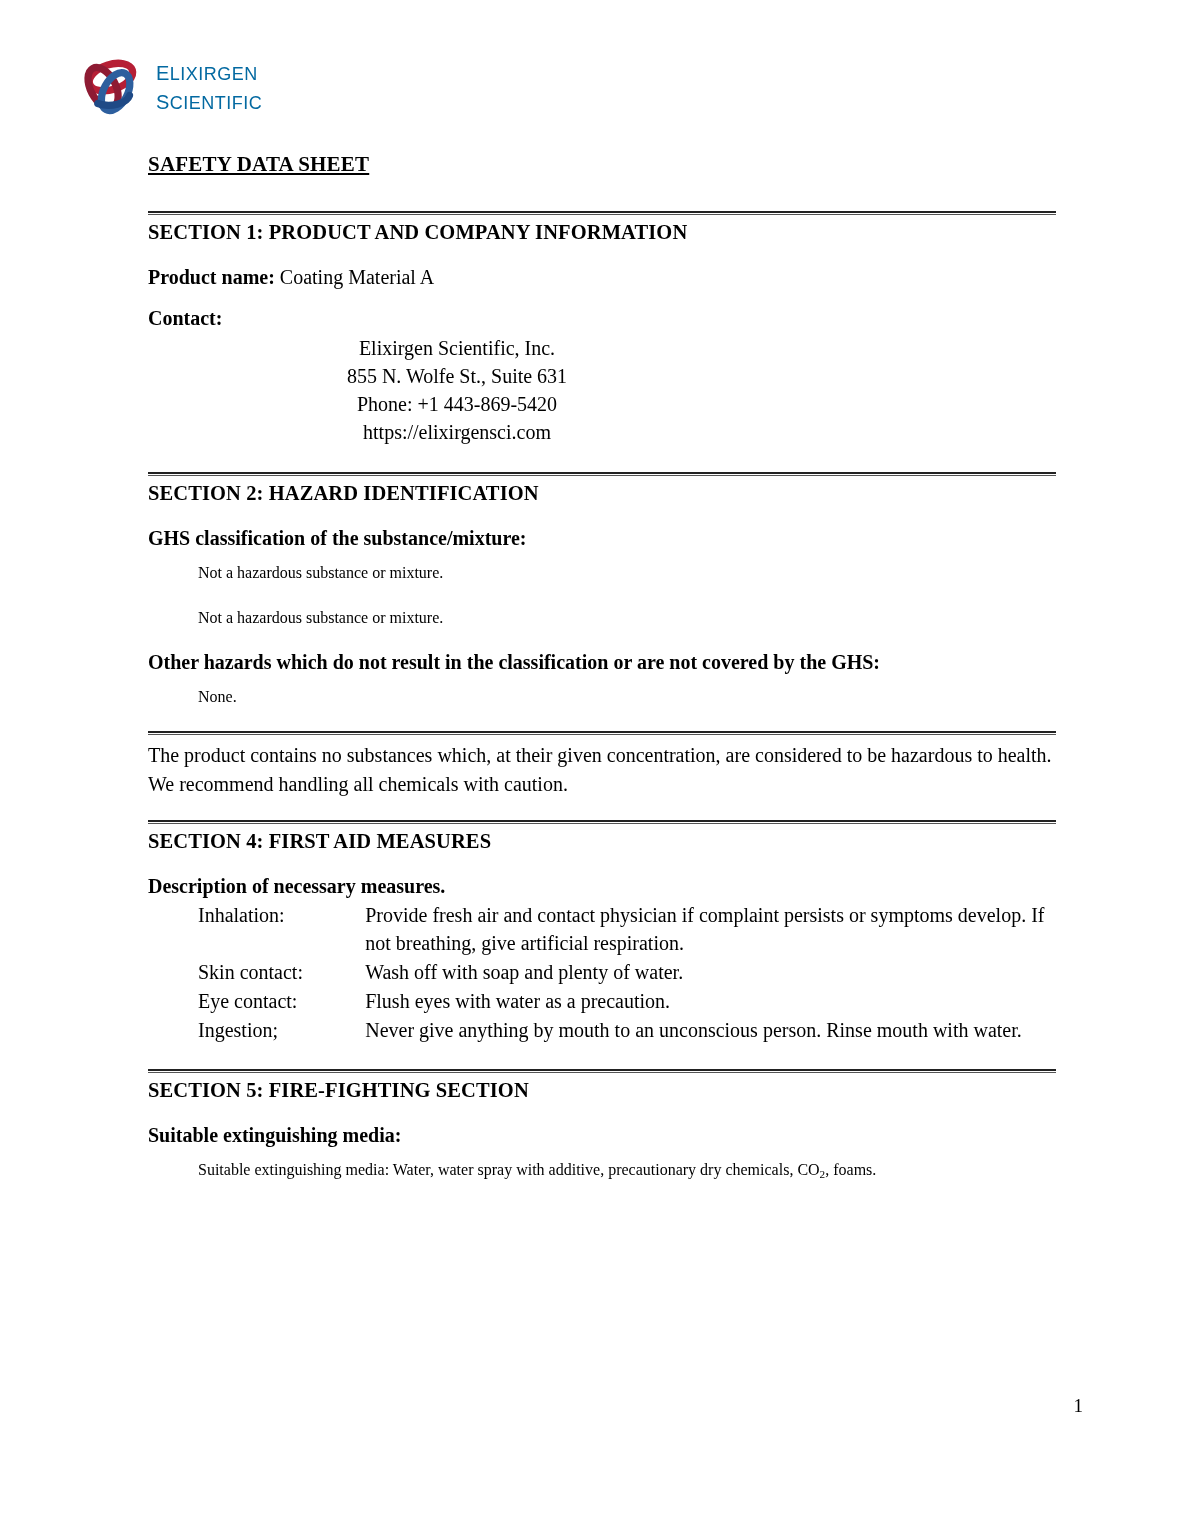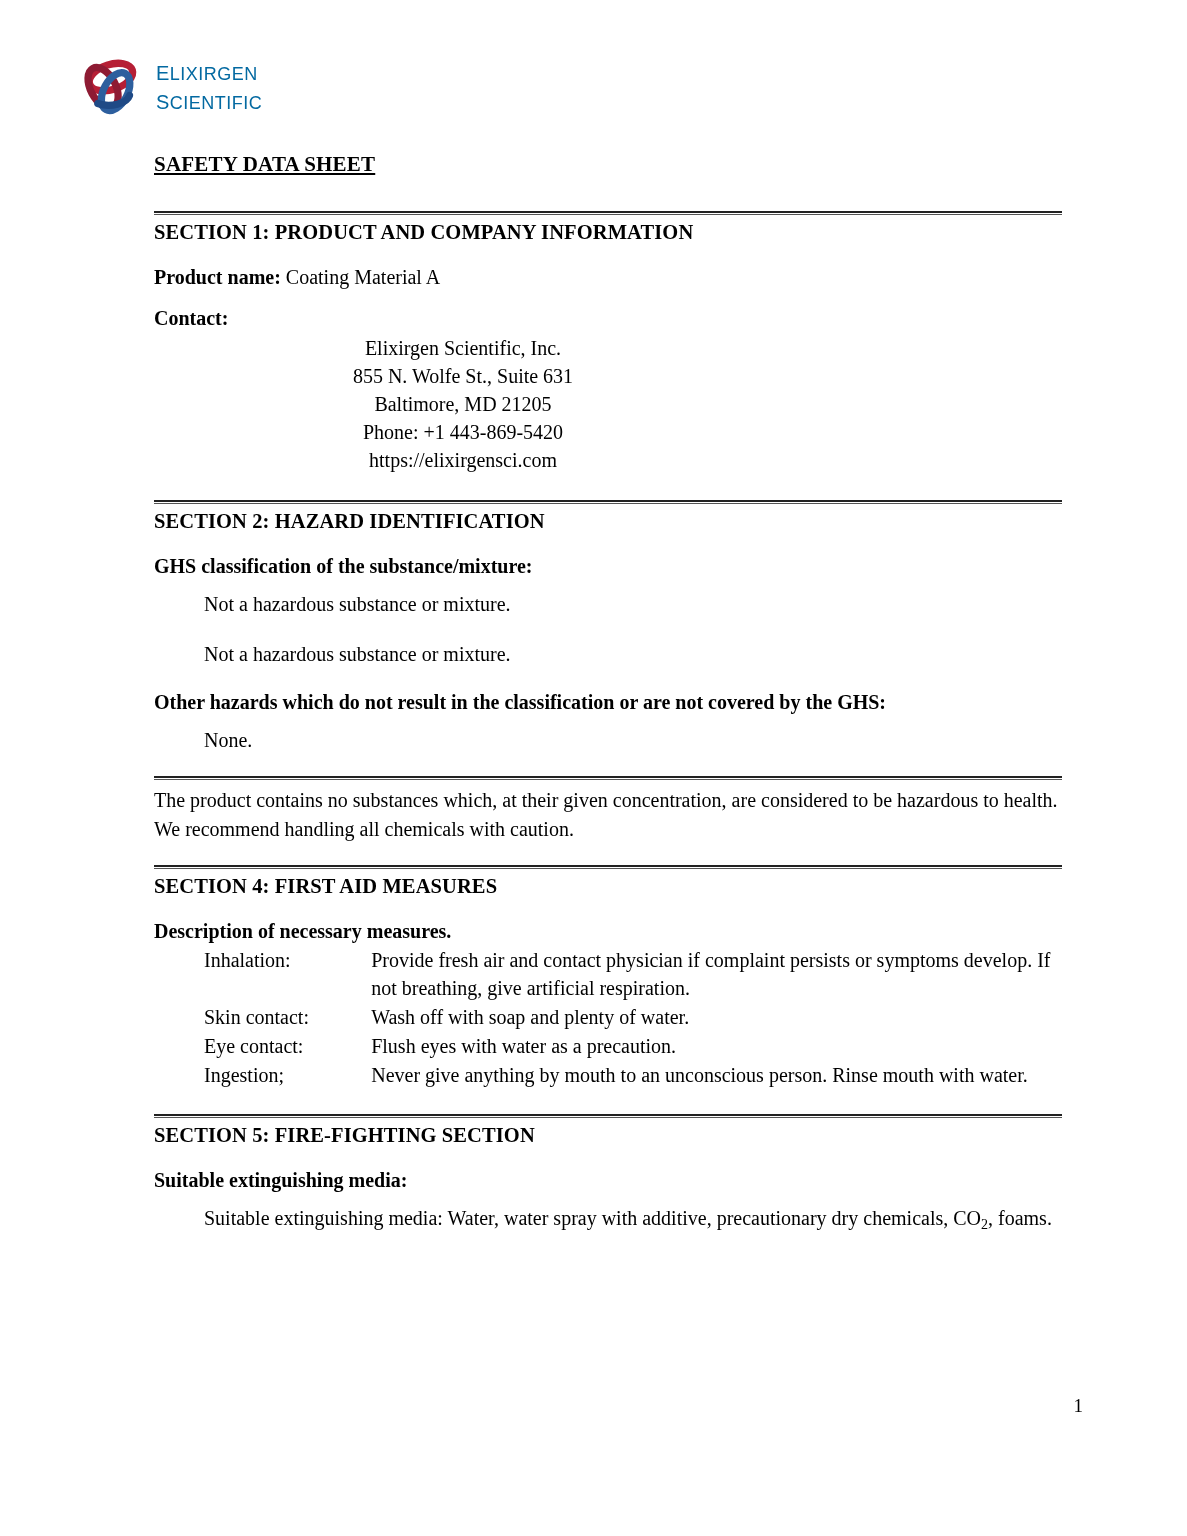--- a/index.html
+++ b/index.html
@@ -43,21 +43,21 @@
     font-variant: small-caps;
     text-transform: lowercase;
   }
   .logo-words div:first-letter {
     font-size: 29px;
   }
 
   
   .doc {
     position: absolute;
-    left: 154px;
+    left: 148px;
     top: 152px;
     width: 908px;
   }
 
   .doc-title {
     font-size: 21px;
     font-weight: bold;
     text-decoration: underline;
     letter-spacing: 0.2px;
     margin: 0 0 34px 0;
@@ -91,21 +91,21 @@
   }
   .label-line b { font-weight: bold; }
 
   .bold-head {
     font-size: 20px;
     font-weight: bold;
     margin: 0 0 3px 0;
   }
 
   .indent {
-    font-size: 20px;
+    font-size: 16px;
     line-height: 1.42;
     margin: 12px 0 22px 50px;
   }
   .indent.tight { margin-bottom: 0; }
 
   .contact {
     text-align: center;
     font-size: 20px;
     line-height: 1.4;
     margin: 4px 0 26px 0;
@@ -174,21 +174,20 @@
       <span>Coating Material A</span>
     </div>
 
     <div class="spacer-sm"></div>
 
     <div class="bold-head">Contact:</div>
 
     <div class="contact">
       <div>Elixirgen Scientific, Inc.</div>
       <div>855 N. Wolfe St., Suite 631</div>
-      <div>Baltimore, MD 21205</div>
       <div>Phone:  +1 443-869-5420</div>
       <div>https://elixirgensci.com</div>
     </div>
 
     <hr class="rule">
     <div class="section-head">SECTION 2:  HAZARD IDENTIFICATION</div>
 
     <div class="bold-head">GHS classification of the substance/mixture:</div>
     <div class="indent">Not a hazardous substance or mixture.</div>
 

